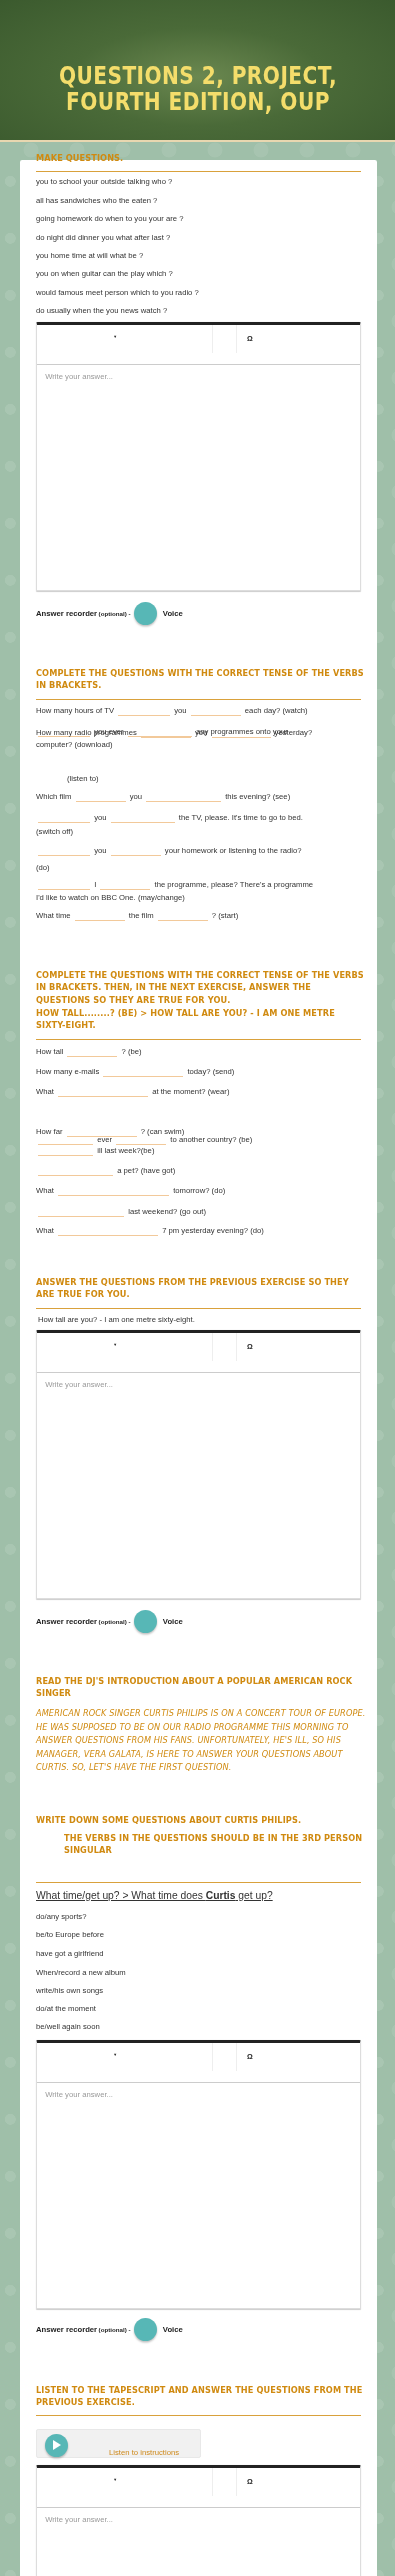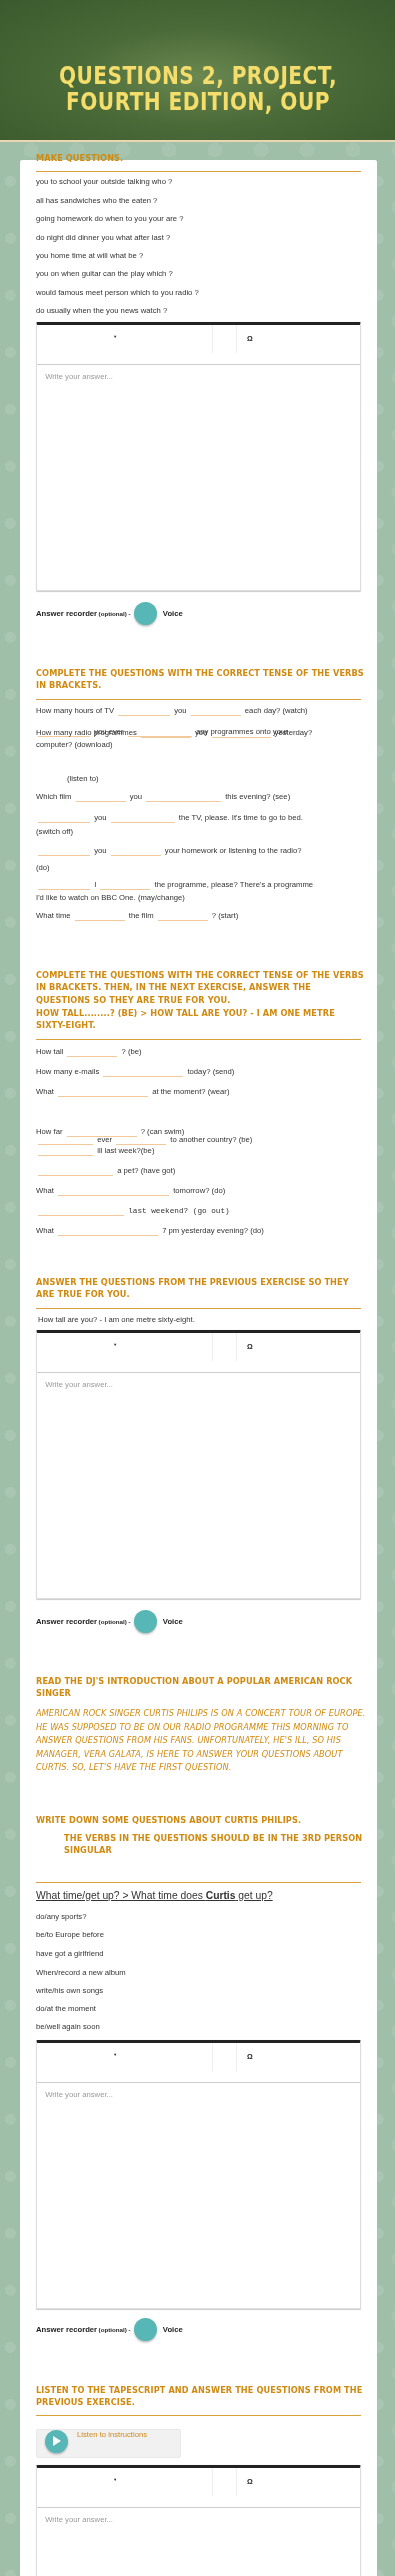--- a/index.html
+++ b/index.html
@@ -72,23 +72,23 @@
   .recorder {
     position: absolute; left: 36px; font-size: 7.7px; font-weight: bold; color: #222;
     display: flex; align-items: center;
   }
   .recorder .opt { font-size: 6.2px; margin-left: 1.5px; }
   .rec-btn {
     display: inline-block; width: 23px; height: 23px; border-radius: 50%;
     background: #57b7b6; box-shadow: 0 1.5px 2.1px rgba(0,0,0,0.25); margin: 0 6.2px 0 3.1px;
   }
   .listen-btn {
-    position: absolute; left: 36px; top: 2429px; width: 145px; height: 29px;
+    position: absolute; left: 36px; top: 2429px; width: 165px; height: 29px;
     background: #f1f1f1; border-radius: 2.1px; border: 0.5px solid #e8e8e8;
-    display: flex; align-items: flex-start;
+    display: flex; align-items: flex-end; gap: 32px;
   }
   .play-circle {
     width: 23px; height: 23px; border-radius: 50%; background: #57b7b6;
     margin-left: 7.7px; position: relative; box-shadow: 0 1.5px 2.1px rgba(0,0,0,0.25);
   }
   .play-circle:after {
     content: ""; position: absolute; left: 8.8px; top: 6.2px;
     border-left: 8.2px solid #fff; border-top: 5.7px solid transparent; border-bottom: 5.7px solid transparent;
   }
   .listen-label { color: #cf8a1c; font-size: 7.7px; margin-left: 9.3px; }
@@ -186,21 +186,21 @@
 </div>
 <div class="line" style="top:1146px;">
   <span class="blank" style="width:55px;margin-left:2.1px"></span><span>ill last week?(be)</span>
 </div>
 <div class="line" style="top:1166px;">
   <span class="blank" style="width:75px;margin-left:2.1px"></span><span>a pet? (have got)</span>
 </div>
 <div class="line" style="top:1186px;">
   <span>What</span><span class="blank" style="width:111px"></span><span>tomorrow? (do)</span>
 </div>
-<div class="line" style="top:1207px;font-family:Liberation Mono, monospace;">
+<div class="line" style="top:1207px;">
   <span class="blank" style="width:86px;margin-left:2.1px"></span><span>last weekend? (go out)</span>
 </div>
 <div class="line" style="top:1226px;">
   <span>What</span><span class="blank" style="width:100px"></span><span>7 pm yesterday evening? (do)</span>
 </div>
 
 <div class="heading" style="top:1276px;">ANSWER THE QUESTIONS FROM THE PREVIOUS EXERCISE SO THEY ARE TRUE FOR YOU.</div>
 <div class="divider" style="top:1308px;"></div>
 <div class="line" style="top:1315px;left:38px;">How tall are you? - I am one metre sixty-eight.</div>
 

